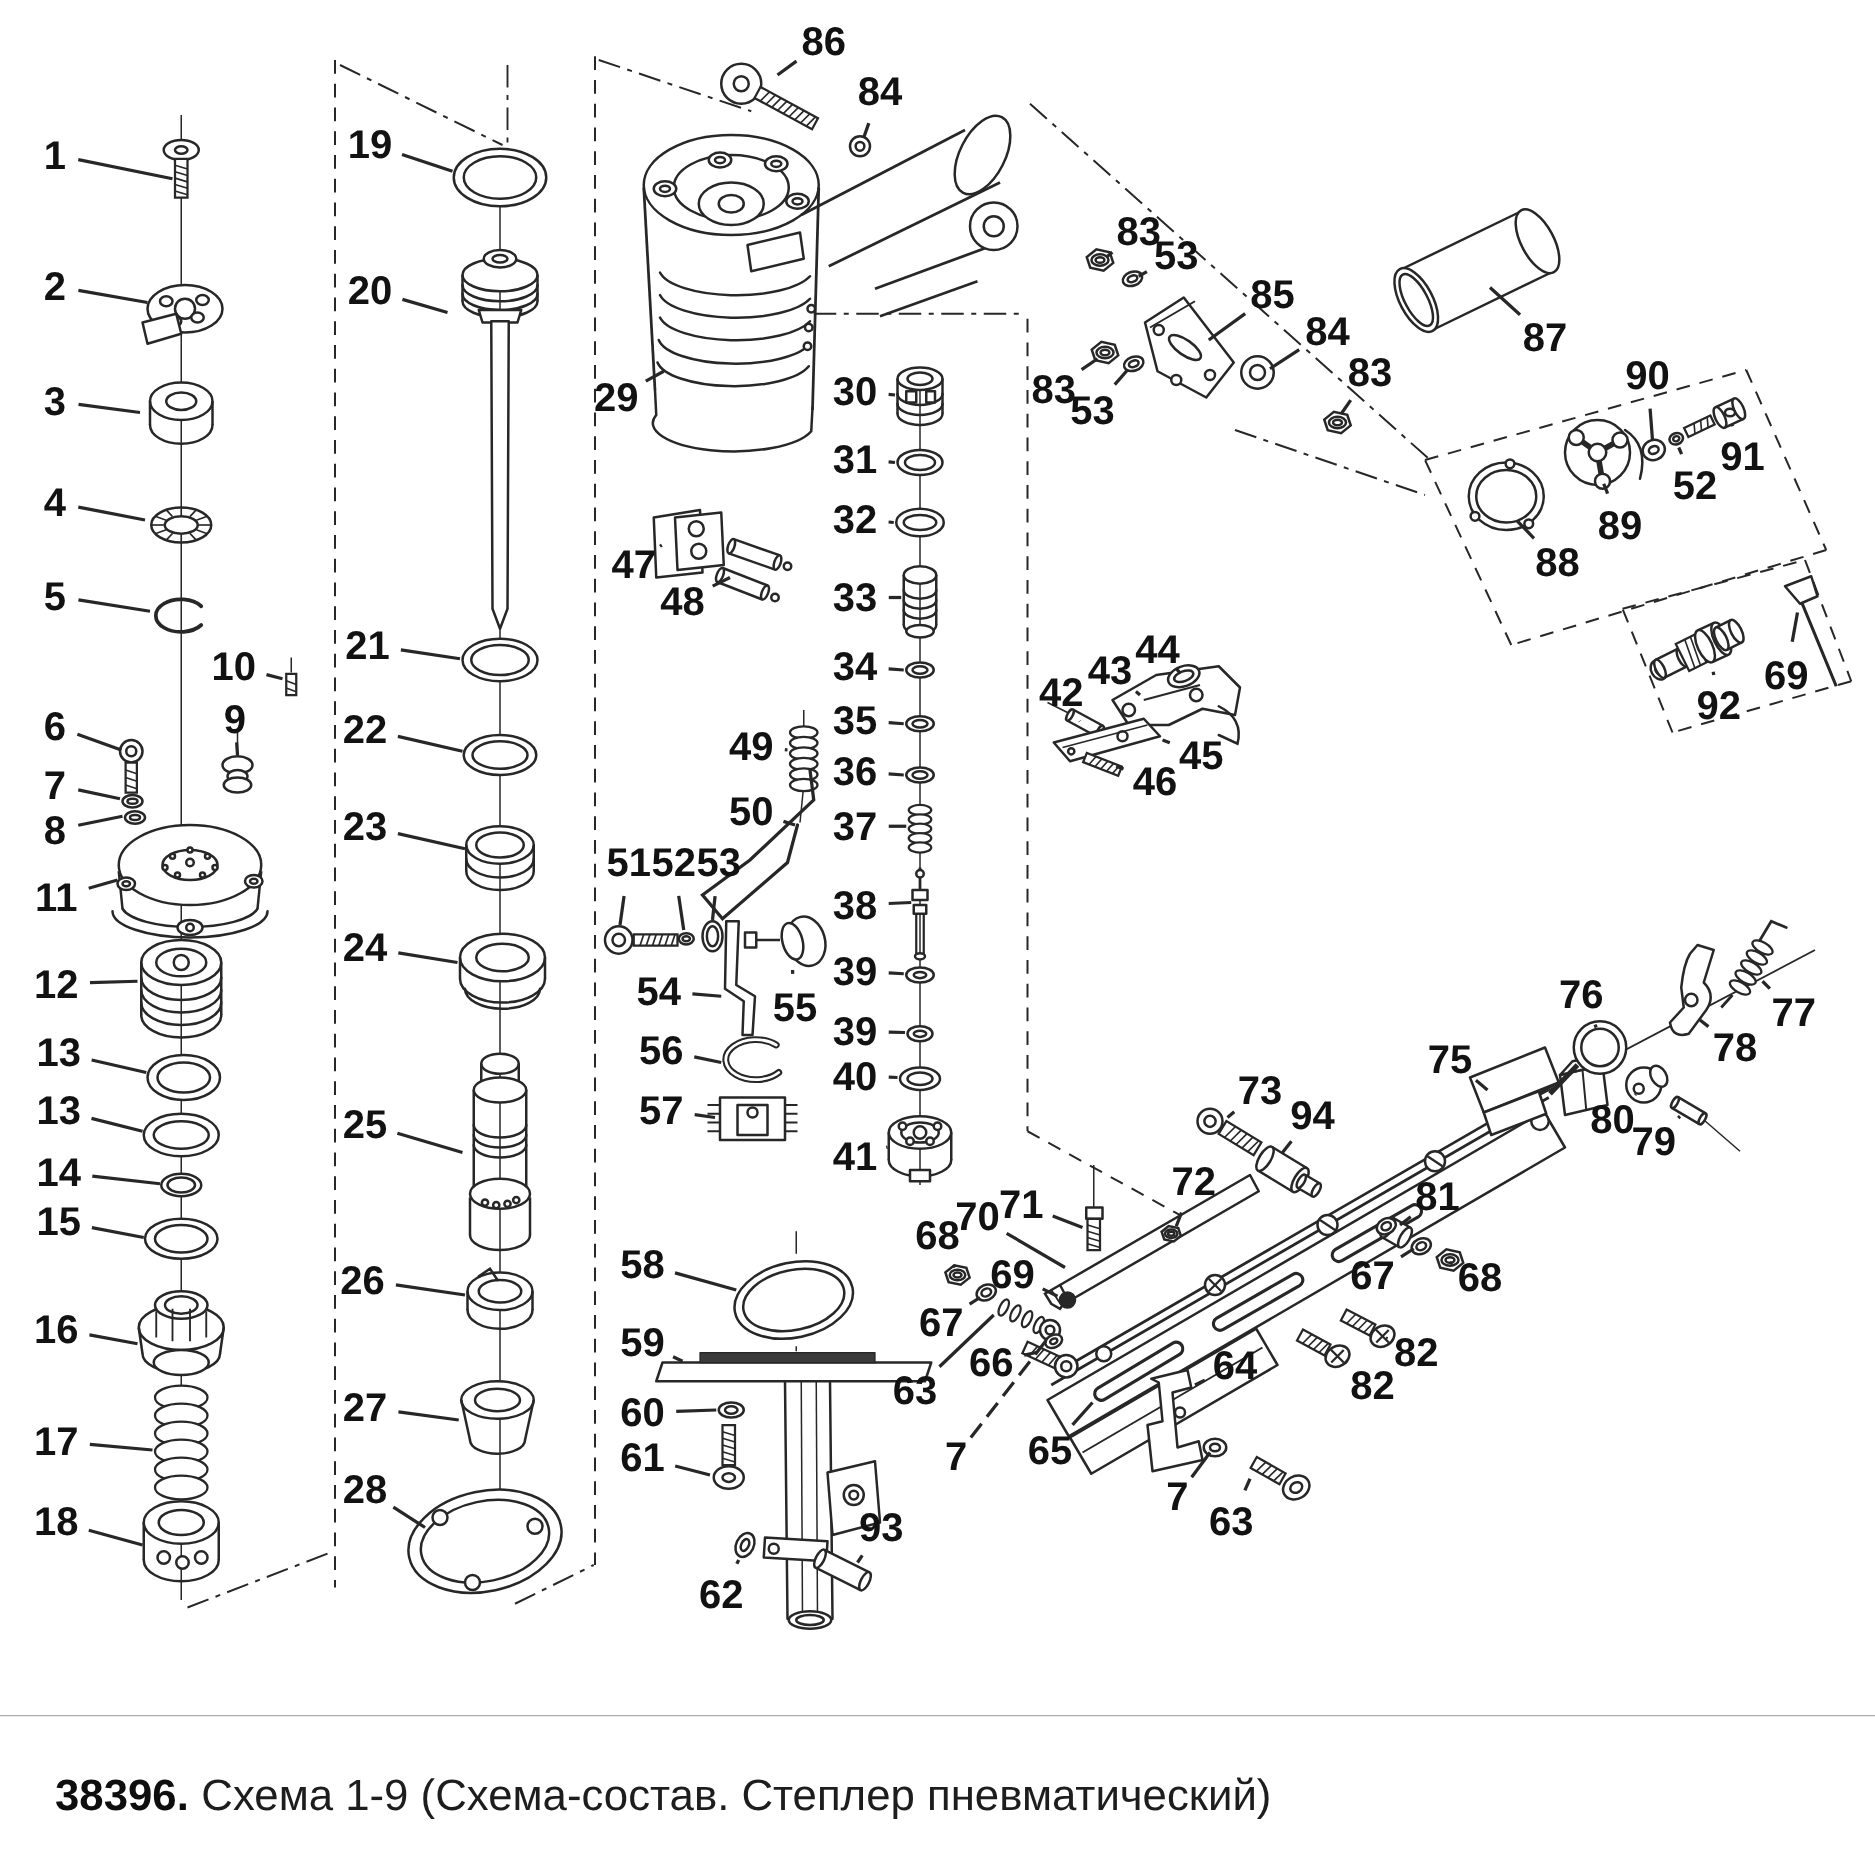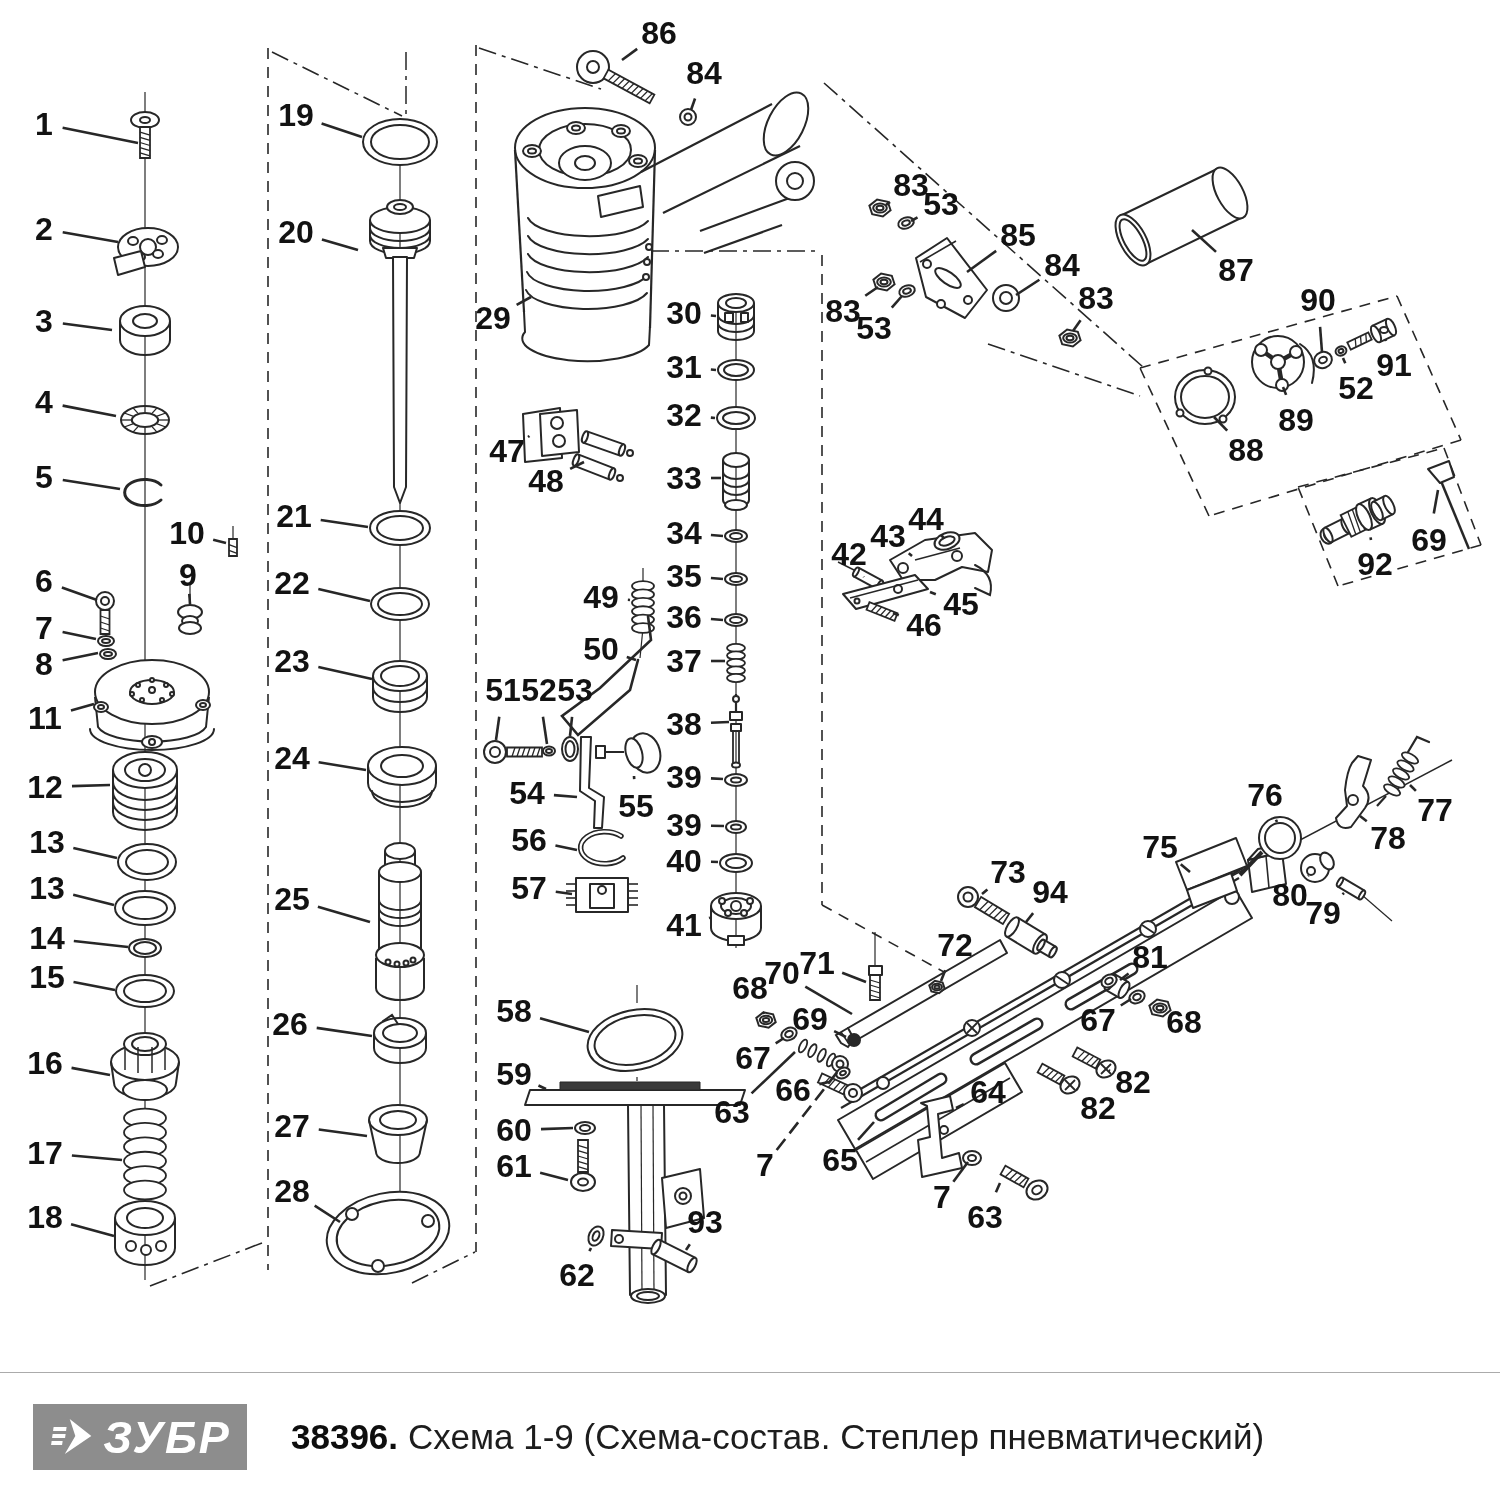--- a/index.html
+++ b/index.html
@@ -1077,28 +1077,17 @@
           <text x="942" y="1197" text-anchor="middle" dominant-baseline="central" font-size="32" class="plbl" fill="#121212">7</text>
         </g>
         <g>
           <line x1="995.8982855775599" y1="1192.2972193575308" x2="1000" y2="1183" stroke="#272727" stroke-width="2.6"></line>
           <text x="985" y="1217" text-anchor="middle" dominant-baseline="central" font-size="32" class="plbl" fill="#121212">63</text>
         </g>
       </g>
   </svg>
 
   <div class="footer">
-    <div class="logo" id="logoBox" style="background: rgb(141, 141, 141);">
-      <svg width="46" height="40" viewBox="0 0 46 40">
-        <g transform="skewX(-8) translate(4,0)">
-          <rect x="2" y="10" width="13" height="4" fill="#fff"></rect>
-          <rect x="2" y="17" width="13" height="4" fill="#fff"></rect>
-          <rect x="2" y="24" width="11" height="4" fill="#fff"></rect>
-          <polygon points="17,2 41,19 17,37 25,19" fill="#fff"></polygon>
-        </g>
-      </svg>
-      <span class="brand">ЗУБР</span>
-    </div>
     <div class="caption">
       <span class="code">38396.</span><span>Схема 1-9 (Схема-состав. Степлер пневматический)</span>
     </div>
   </div>
 </div>
 
 </body></html>

